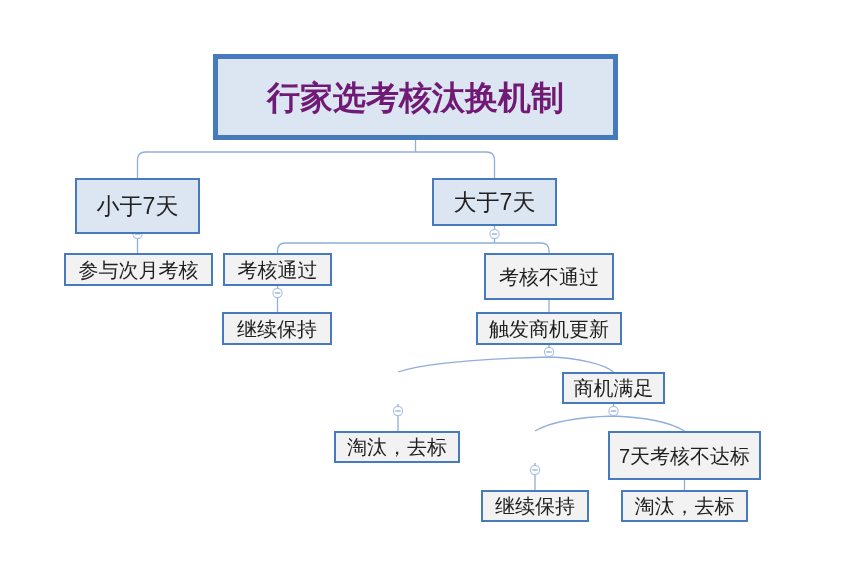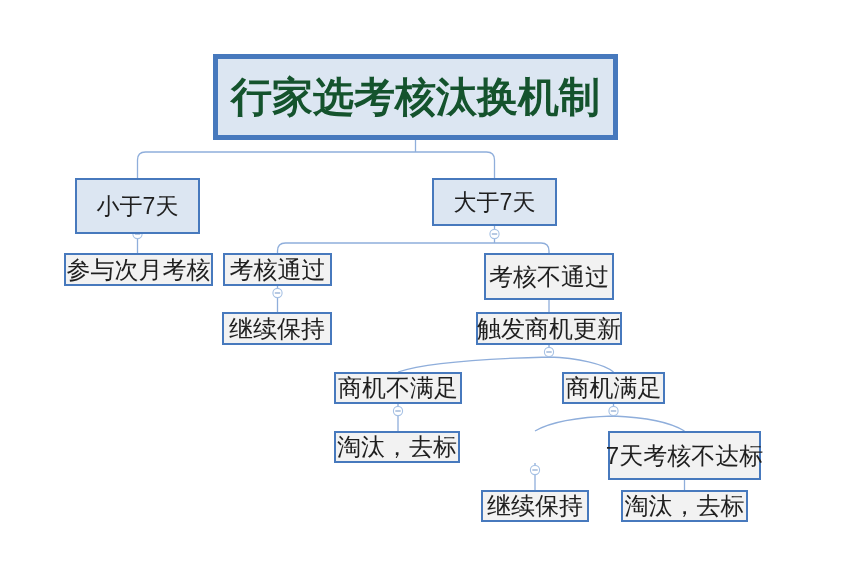--- a/index.html
+++ b/index.html
@@ -11,30 +11,30 @@
     overflow:hidden;
   }
   .wires{position:absolute;left:0;top:0;}
   .node{
     position:absolute;
     box-sizing:border-box;
     display:flex;align-items:center;justify-content:center;
     background:#F2F2F2;
     border:2.5px solid #4779BD;
     color:#1f1f1f;
-    font-size:24px;
+    font-size:20px;
     line-height:1;
     white-space:nowrap;
     cursor:default;
   }
   .node.root{
     background:#DCE6F2;
     border-width:5px;
-    color:#14532d;
-    font-size:41px;
+    color:#701a75;
+    font-size:33px;
     font-weight:bold;
   }
   .node.lvl2{
     background:#DCE6F2;
     border-width:2px;
     font-size:23px;
   }
 </style>
 </head>
 <body>
@@ -114,21 +114,20 @@
   <div class="node" style="left:64px;top:253px;width:149px;height:33px">参与次月考核</div>
 
   <div class="node" style="left:223px;top:253px;width:109px;height:33px">考核通过</div>
 
   <div class="node" style="left:484px;top:253px;width:130px;height:47px">考核不通过</div>
 
   <div class="node" style="left:222px;top:312px;width:110px;height:33px">继续保持</div>
 
   <div class="node" style="left:476px;top:312px;width:146px;height:33px">触发商机更新</div>
 
-  <div class="node" style="left:334px;top:372px;width:128px;height:32px">商机不满足</div>
 
   <div class="node" style="left:562px;top:372px;width:103px;height:32px">商机满足</div>
 
   <div class="node" style="left:334px;top:431px;width:126px;height:32px">淘汰，去标</div>
 
 
   <div class="node" style="left:608px;top:431px;width:153px;height:49px">7天考核不达标</div>
 
   <div class="node" style="left:481px;top:490px;width:108px;height:32px">继续保持</div>
 

